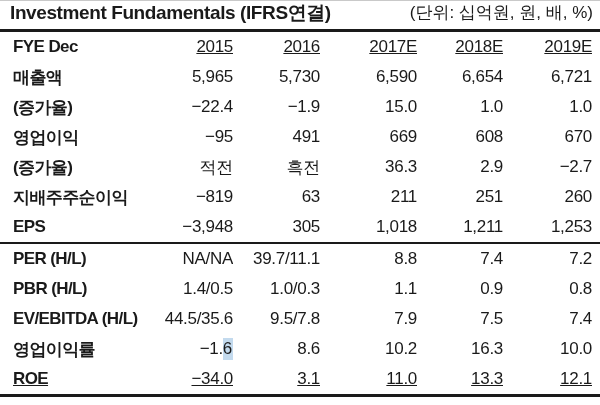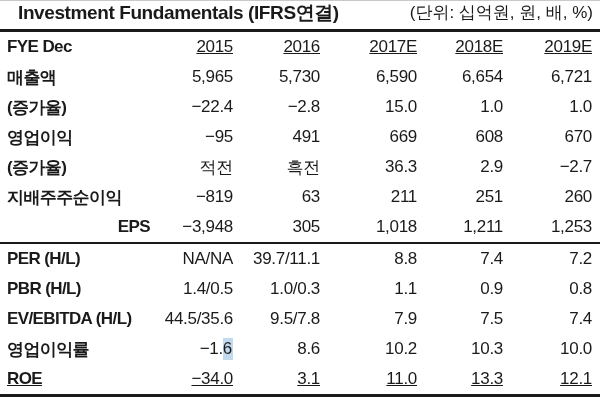--- a/index.html
+++ b/index.html
@@ -7,32 +7,32 @@
   .sheet{
     box-sizing:border-box;width:600px;height:405px;
     background:var(--background,#ffffff);
     border-top:1px solid var(--top_hairline,#c9c9c9);
     font-family:"Liberation Sans","DejaVu Sans",sans-serif;
     color:var(--text_color,#1a1a1a);
   }
   .title-row{
     box-sizing:border-box;height:31px;
     display:flex;justify-content:space-between;align-items:flex-end;
-    padding:0 7px 3px 18px;
+    padding:0 7px 3px 10px;
     border-bottom:3px solid var(--line_color,#1a1a1a);
   }
   .title{font-size:19px;font-weight:700;letter-spacing:-0.4px;white-space:nowrap;}
   .unit{font-size:17px;padding-bottom:2px;white-space:nowrap;color:var(--text_color,#1a1a1a);}
   table{width:600px;border-collapse:collapse;table-layout:fixed;}
   th,td{height:30px;padding:0;font-size:17px;vertical-align:middle;white-space:nowrap;overflow:hidden;}
-  .lbl{text-align:left;padding-left:7px;font-weight:700;letter-spacing:-0.6px;margin-top:20px;}
+  .lbl{text-align:left;padding-left:13px;font-weight:700;letter-spacing:-0.6px;margin-top:20px;}
   .num{text-align:right;font-weight:400;letter-spacing:-0.3px;}
   th.num{font-weight:400;text-decoration:underline;}
   th:last-child,td:last-child{padding-right:8px;}
-  tr.sep th,tr.sep td{border-bottom:2px solid var(--line_color,#1a1a1a);text-align:right;}
+  tr.sep th,tr.sep td{border-bottom:2px solid var(--line_color,#1a1a1a);}
   tr.end td{border-bottom:3px solid var(--line_color,#1a1a1a);text-decoration:underline;}
   .hl{background:var(--selection_highlight,#c3daee);padding:1px 1px 2px 0;}
 </style>
 </head>
 <body>
 
 <div class="sheet">
 
   <div class="title-row">
     <span class="title">Investment Fundamentals (IFRS연결)</span>
@@ -63,21 +63,21 @@
         <td class="lbl">매출액</td>
         <td class="num">5,965</td>
         <td class="num">5,730</td>
         <td class="num">6,590</td>
         <td class="num">6,654</td>
         <td class="num">6,721</td>
       </tr>
       <tr>
         <td class="lbl">(증가율)</td>
         <td class="num">−22.4</td>
-        <td class="num">−2.8</td>
+        <td class="num">−1.9</td>
         <td class="num">15.0</td>
         <td class="num">1.0</td>
         <td class="num">1.0</td>
       </tr>
       <tr>
         <td class="lbl">영업이익</td>
         <td class="num">−95</td>
         <td class="num">491</td>
         <td class="num">669</td>
         <td class="num">608</td>
@@ -129,21 +129,21 @@
         <td class="num">9.5/7.8</td>
         <td class="num">7.9</td>
         <td class="num">7.5</td>
         <td class="num">7.4</td>
       </tr>
       <tr>
         <td class="lbl">영업이익률</td>
         <td class="num"><span>−1.</span><span class="hl">6</span></td>
         <td class="num">8.6</td>
         <td class="num">10.2</td>
-        <td class="num">10.3</td>
+        <td class="num">16.3</td>
         <td class="num">10.0</td>
       </tr>
       <tr class="end">
         <td class="lbl">ROE</td>
         <td class="num">−34.0</td>
         <td class="num">3.1</td>
         <td class="num">11.0</td>
         <td class="num">13.3</td>
         <td class="num">12.1</td>
       </tr>

